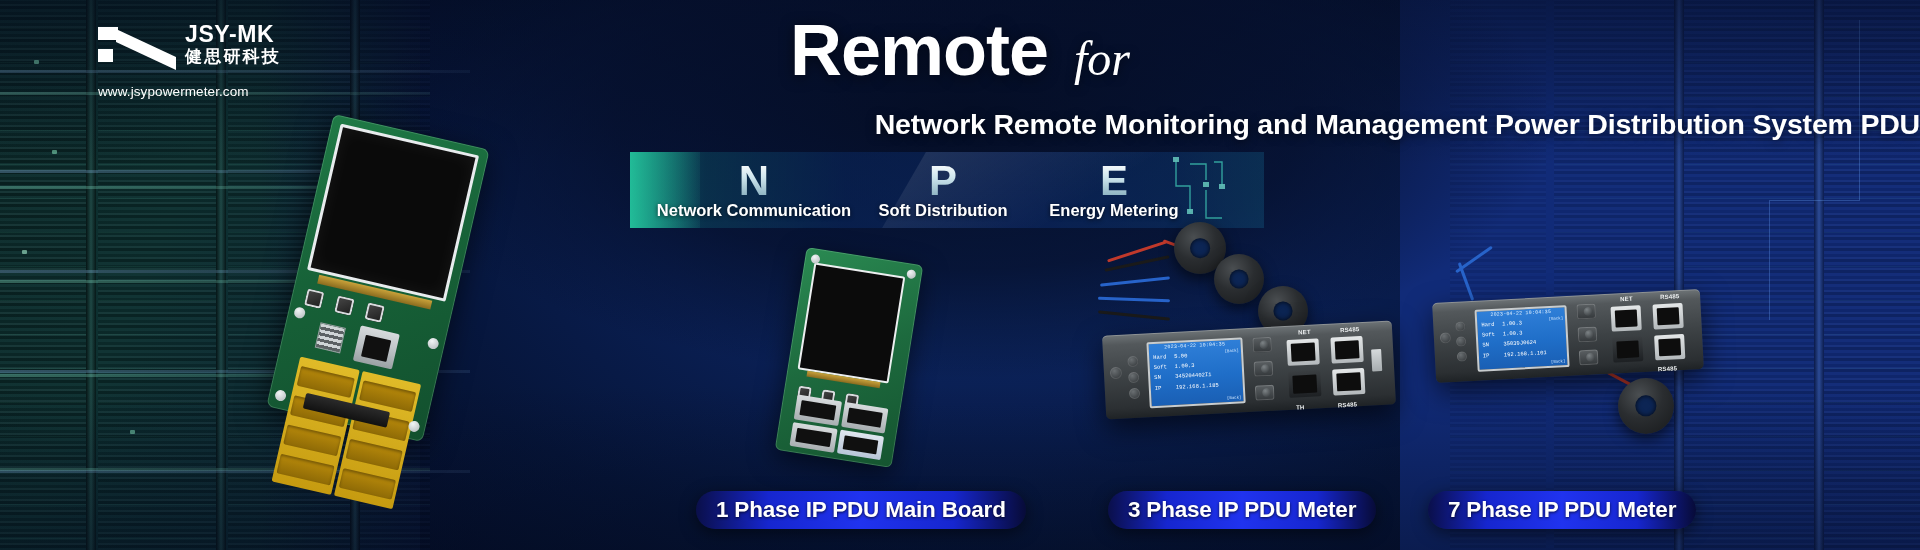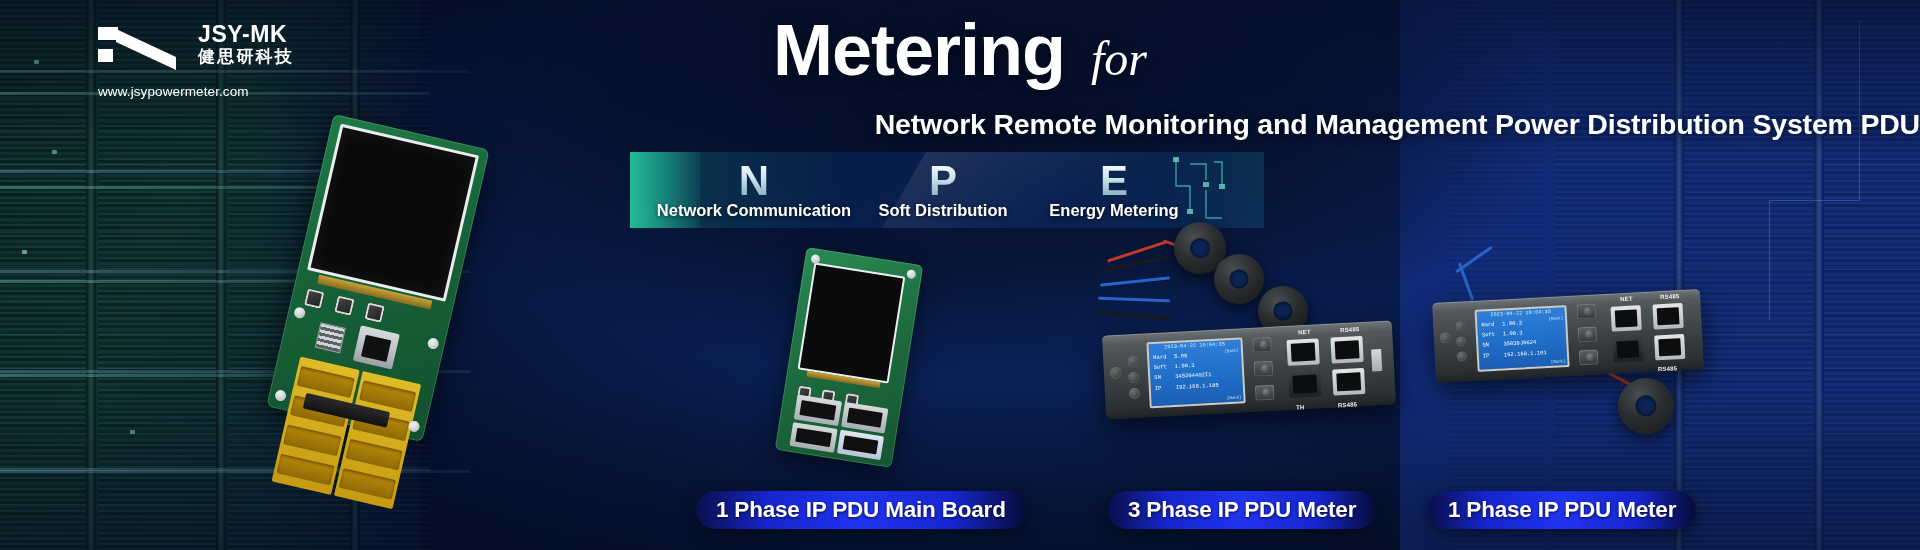--- a/index.html
+++ b/index.html
@@ -64,21 +64,21 @@
   
   .bg-vignette {
     position:absolute; inset:0;
     background:
       radial-gradient(ellipse 760px 330px at 50% 22%, rgba(4,12,34,.93) 0%, rgba(5,14,40,.72) 45%, rgba(5,14,40,0) 78%),
       linear-gradient(to bottom, rgba(3,10,30,.55) 0%, rgba(3,10,30,0) 30%, rgba(3,10,30,0) 70%, rgba(3,10,30,.45) 100%);
   }
 
   
   .logo { position:absolute; left:98px; top:22px; width:220px; }
-  .logo-row { display:flex; align-items:flex-start; gap:22px; }
+  .logo-row { display:flex; align-items:flex-start; gap:9px; }
   .logo-mark { width:78px; height:46px; position:relative; flex:0 0 auto; margin-top:3px; }
   .logo-text { padding-top:1px; }
   .logo-name {
     color:#fff; font-size:23px; font-weight:bold; letter-spacing:.6px;
     line-height:1.0; white-space:nowrap;
   }
   .logo-cn {
     color:#fff; font-size:17px; font-weight:bold; letter-spacing:2.2px;
     line-height:1.25; white-space:nowrap;
   }
@@ -373,21 +373,21 @@
       <div class="logo-text">
         <div class="logo-name">JSY-MK</div>
         <div class="logo-cn">健思研科技</div>
       </div>
     </div>
     <div class="logo-url">www.jsypowermeter.com</div>
   </div>
 
   <div class="title-wrap">
     <div class="title-line">
-      <span class="title-main">Metering</span>
+      <span class="title-main">Remote</span>
       <span class="title-for">for</span>
     </div>
   </div>
   <div class="subtitle">Network Remote Monitoring and Management Power Distribution System PDU</div>
 
   <div class="npe">
     <div class="npe-greenbar"></div>
     <div class="npe-diag"></div>
     <div class="npe-circuit">
       <svg width="58" height="70" viewBox="0 0 58 70" xmlns="http://www.w3.org/2000/svg">
@@ -584,16 +584,16 @@
     <div class="ct" style="left:198px; top:128px; width:56px; height:56px;"></div>
   </div>
 
   <div class="pill" style="left:696px; top:491px;">
     <span>1 Phase IP PDU Main Board</span>
   </div>
   <div class="pill" style="left:1108px; top:491px;">
     <span>3 Phase IP PDU Meter</span>
   </div>
   <div class="pill" style="left:1428px; top:491px;">
-    <span>1 Phase IP PDU Meter</span>
+    <span>7 Phase IP PDU Meter</span>
   </div>
 
 </div>
 
 </body></html>

